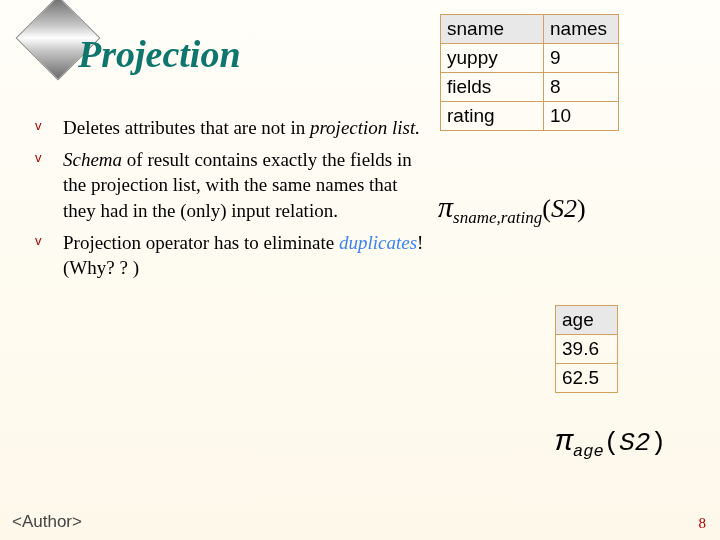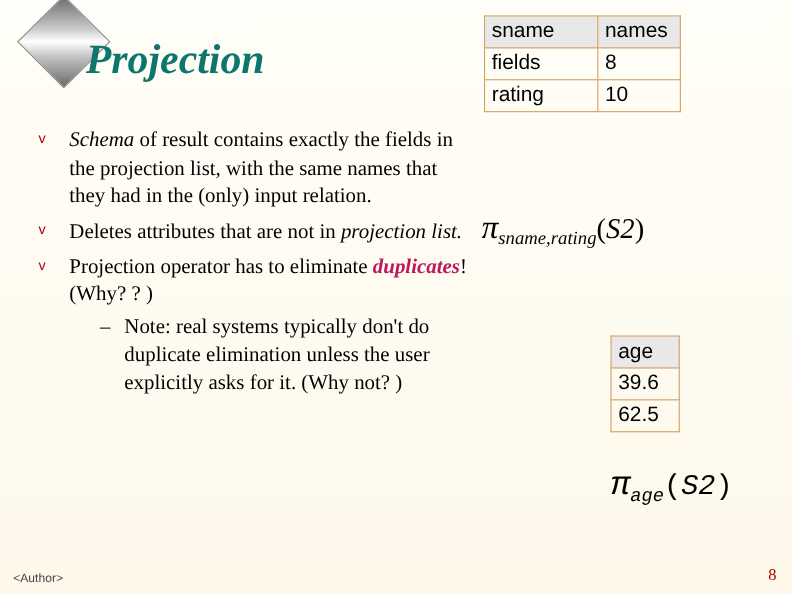--- a/index.html
+++ b/index.html
@@ -36,21 +36,21 @@
     width: 390px;
     font-size: 19px;
     color: #000;
     line-height: 1.35;
   }
   .bullets li { list-style: none; margin-bottom: 6px; position: relative; padding-left: 28px; }
   .bullets li::before { content: "v"; position: absolute; left: 0; top: 2px; font-size: 13px; color: #b00000; font-family: Arial, sans-serif; }
   .subbullet { list-style: none; position: relative; padding-left: 50px; margin-top: 4px; }
   .subbullet::before { content: "–"; position: absolute; left: 28px; top: 0; color: #000; }
   .italic { font-style: italic; }
-  .red-italic { font-style: italic; color: #be185d; font-weight: bold; }
+  .red-italic { font-style: italic; color: #3b82f6; }
 
   .table1 {
     position: absolute;
     top: 14px;
     left: 440px;
     border-collapse: collapse;
     font-family: Arial, sans-serif;
     font-size: 19px;
   }
   .table1 th, .table1 td {
@@ -101,21 +101,21 @@
     font-style: italic;
   }
   .formula2 .pi { font-size: 30px; font-style: italic; }
   .formula2 sub { font-size: 17px; }
   .formula2 .paren { font-style: normal; }
 
   .footer-left {
     position: absolute;
     bottom: 8px;
     left: 12px;
-    font-size: 11px;
+    font-size: 17px;
     color: #444;
     font-family: Arial, sans-serif;
   }
   .footer-right {
     position: absolute;
     bottom: 8px;
     right: 14px;
     font-size: 15px;
     color: #b00000;
     font-family: "Times New Roman", serif;
@@ -123,37 +123,40 @@
 </style>
 </head>
 <body>
 
 <div class="diamond"></div>
 
 <h1 class="title">Projection</h1>
 
 <ul class="bullets">
   <li>
+    <span>Deletes attributes that are not in </span><span class="italic">projection list.</span>
+  </li>
+  <li>
     <span class="italic">Schema</span><span> of result contains exactly the fields in the projection list, with the same names that they had in the (only) input relation.</span>
   </li>
   <li>
-    <span>Deletes attributes that are not in </span><span class="italic">projection list.</span>
-  </li>
-  <li>
     <span>Projection operator has to eliminate </span><span class="red-italic">duplicates</span><span>!  (Why? ? )</span>
-    <div class="subbullet">Note: real systems typically don't do duplicate elimination unless the user explicitly asks for it. (Why not? )</div>
   </li>
 </ul>
 
 <table class="table1">
   <tbody>
       <tr>
     <th>sname</th>
     <th>names</th>
   </tr>
+  <tr>
+        <td>yuppy</td>
+        <td>9</td>
+      </tr>
   <tr>
         <td>fields</td>
         <td>8</td>
       </tr>
   <tr>
         <td>rating</td>
         <td>10</td>
       </tr>
 </tbody>
   </table>

